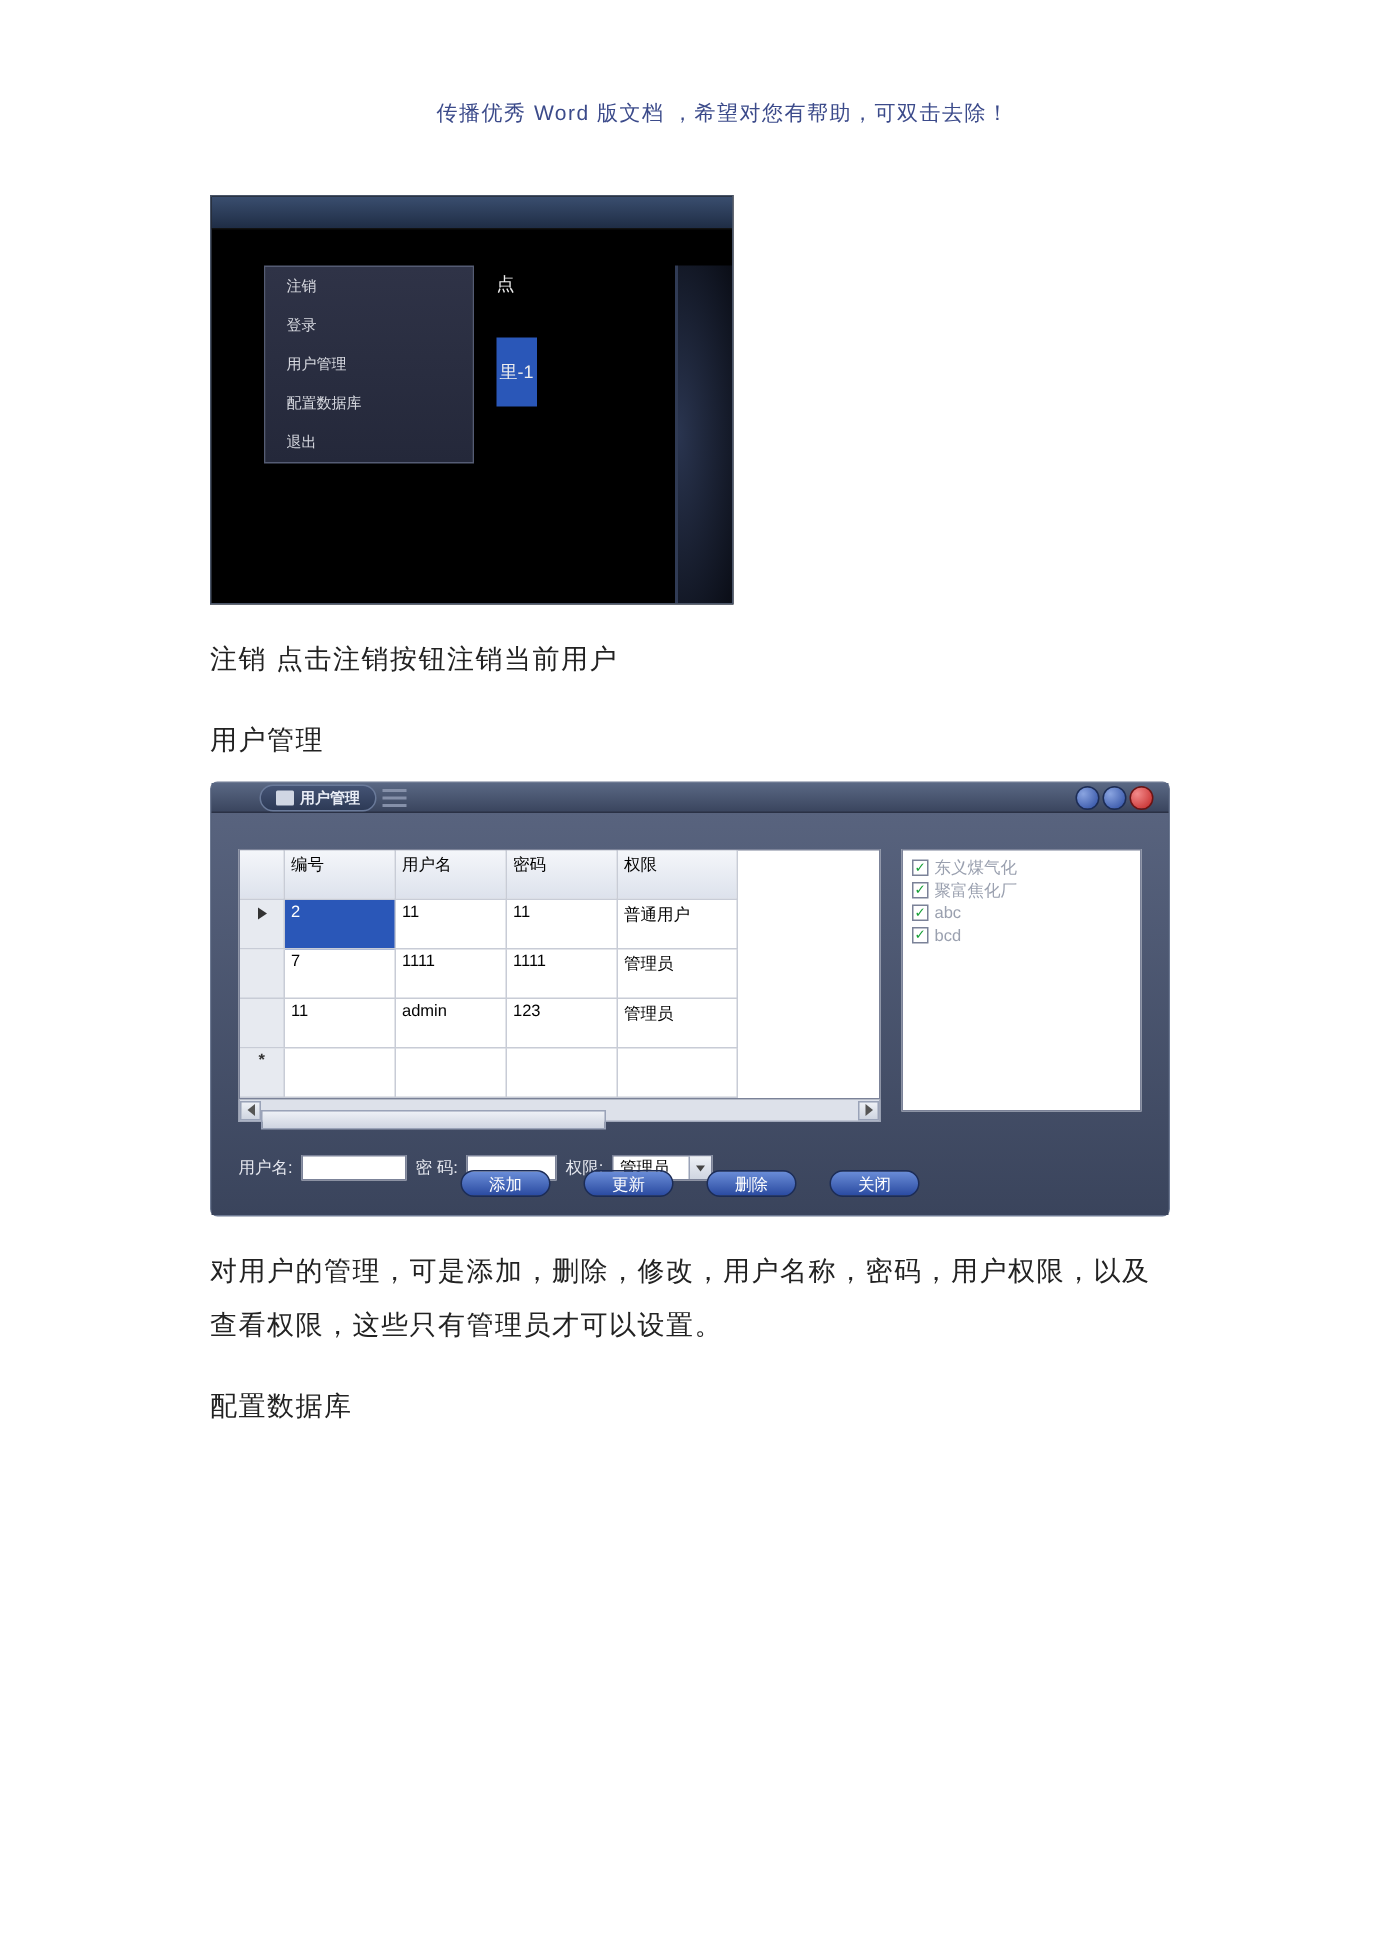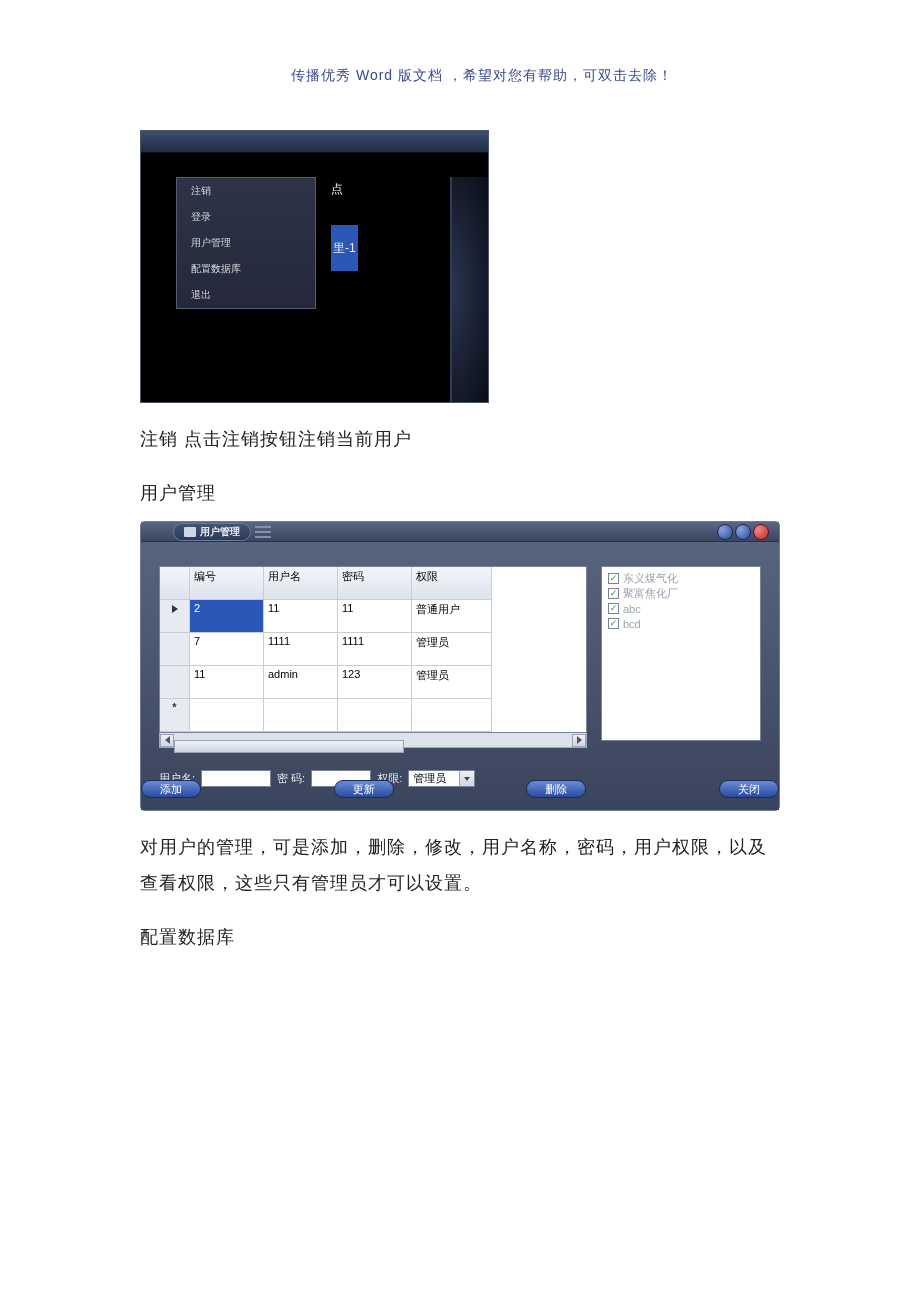--- a/index.html
+++ b/index.html
@@ -266,21 +266,21 @@
     font-size: 11px;
   }
   .shot2-tree .trow { display:flex; align-items:center; gap:4px; height:15px;}
   .shot2-tree .cb {
     width:11px; height:11px; border:1px solid #7b8298;
     display:flex; align-items:center; justify-content:center;
     color:#18a038; font-size:9px; line-height:1;
   }
   .shot2-btnrow {
     position: absolute; bottom: 12px; left: 0; right: 0;
-    display:flex; justify-content:space-between; gap: 22px;
+    display:flex; justify-content:center; gap: 22px;
   }
   .shot2-btn {
     width: 60px; height: 18px;
     border-radius: 9px;
     background: linear-gradient(#6a8dd8,#2a4aa0);
     border: 1px solid #1c2c55;
     color: #fff; font-size: 11px;
     display:flex; align-items:center; justify-content:center;
   }
   .caret-l, .caret-r {

